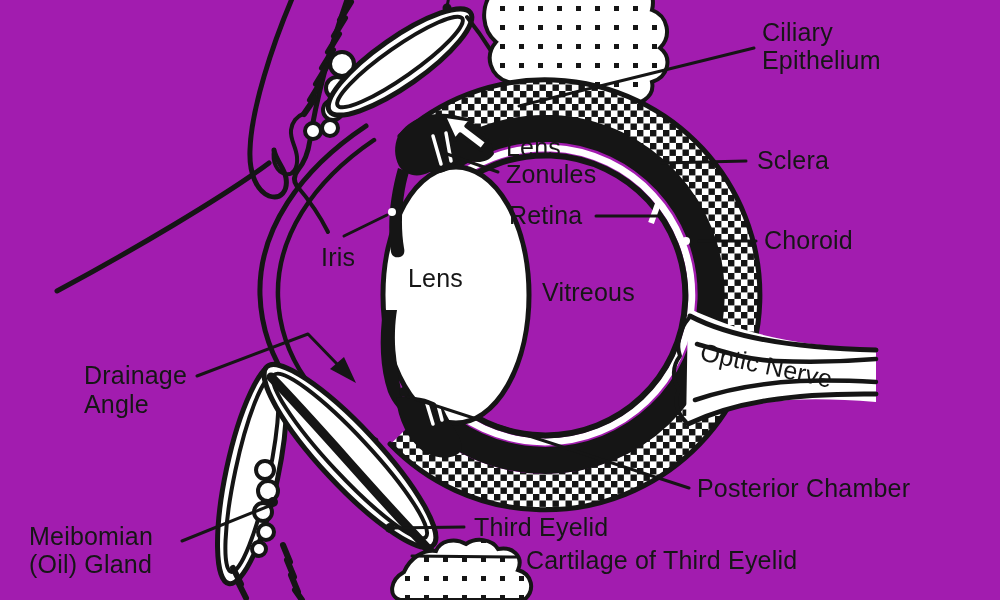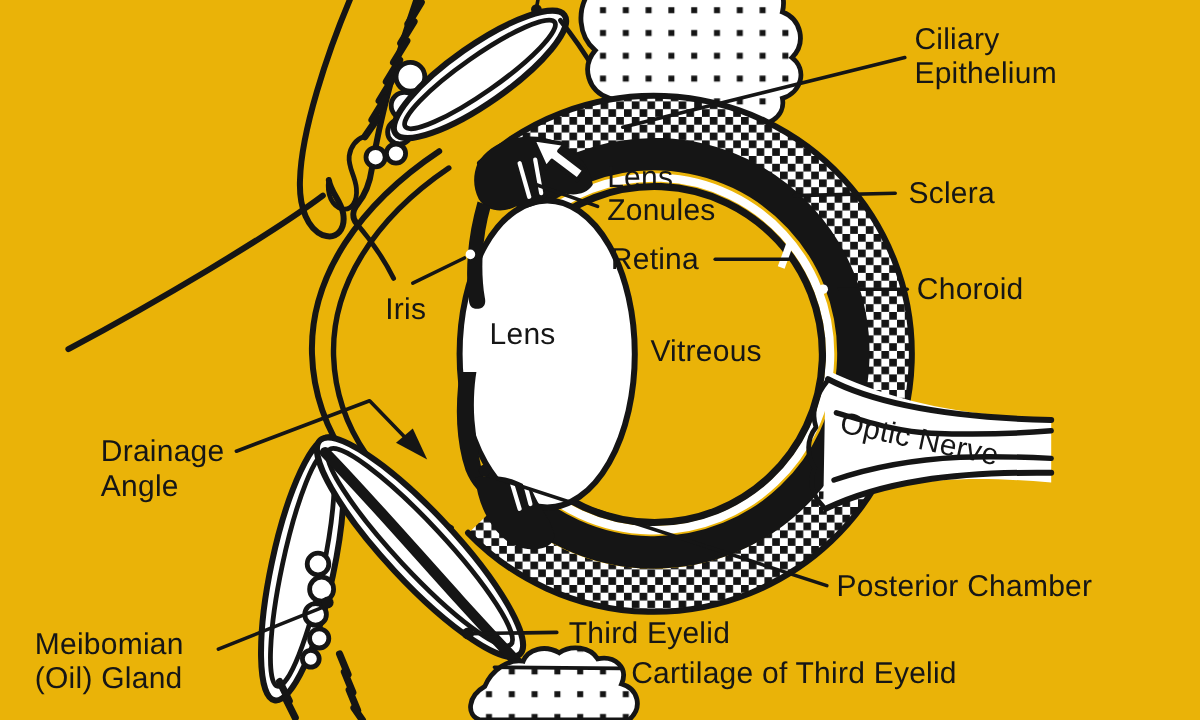--- a/index.html
+++ b/index.html
@@ -1,17 +1,17 @@
 <!DOCTYPE html>
 <html><head>
 <meta charset="utf-8">
 <style>
   html,body{margin:0;padding:0;background:#fff;}
   .figure-wrap{
-    position:relative;width:1000px;height:600px;background:#eab308;overflow:hidden;
+    position:relative;width:1000px;height:600px;background:#a21caf;overflow:hidden;
     font-family:"Liberation Sans", sans-serif;
   }
   svg{display:block}
   text{
     font-family:"Liberation Sans", sans-serif;
     font-size:25px;fill:#161616;letter-spacing:0.2px;
   }
   .ink{stroke:#151515;fill:none;stroke-linecap:round;stroke-linejoin:round;}
 </style>
 </head>

